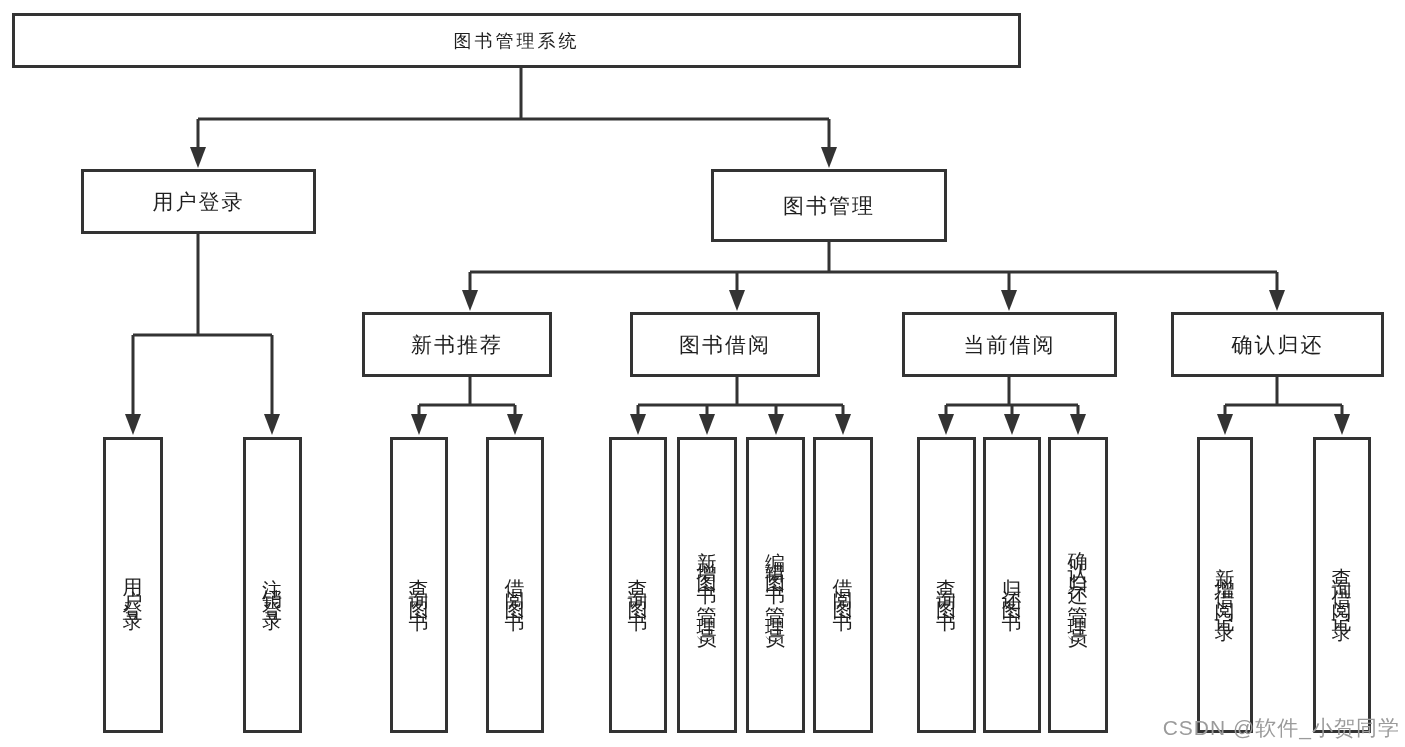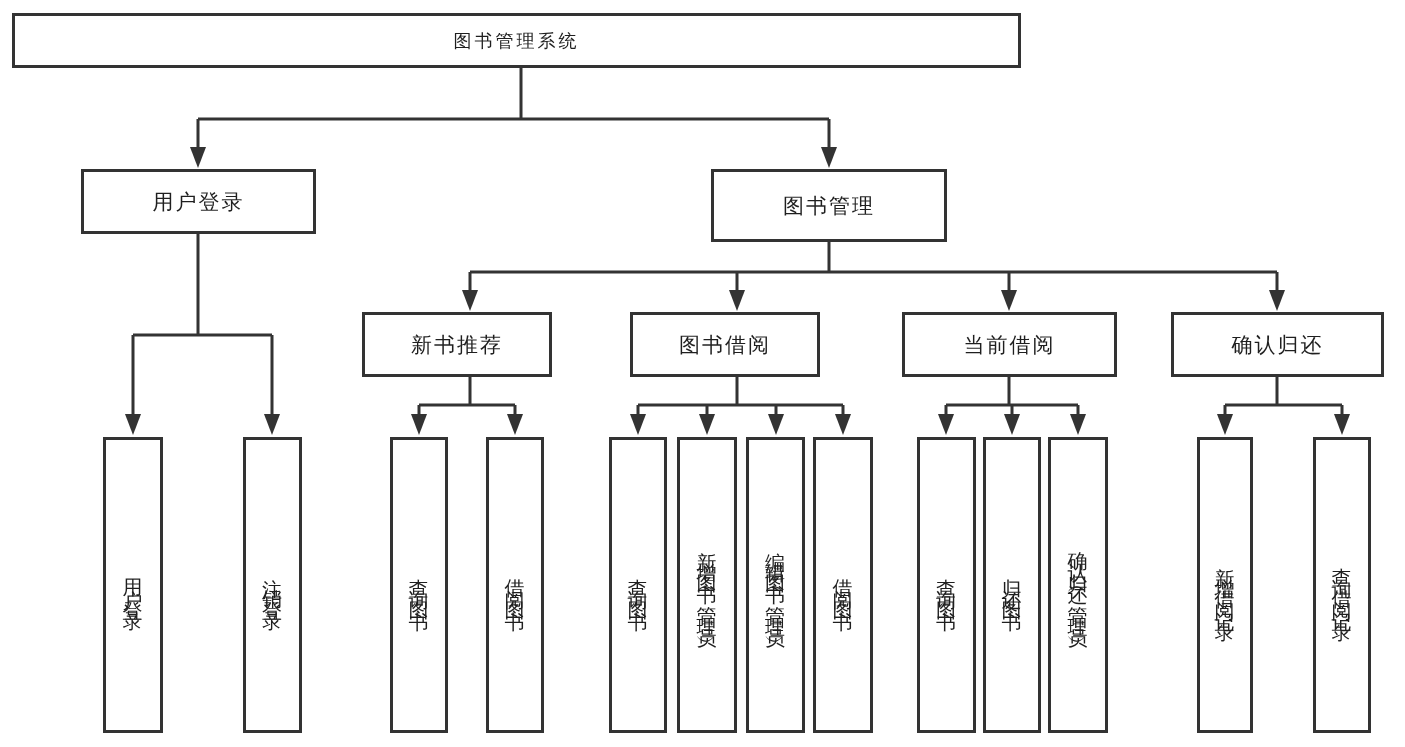--- a/index.html
+++ b/index.html
@@ -135,14 +135,15 @@
     <span class="vtext">确认归还（管理员）</span>
   </div>
 
   <div class="node v" style="left:1197px;top:437px;width:56px;height:296px">
     <span class="vtext">新增借阅记录</span>
   </div>
   <div class="node v" style="left:1313px;top:437px;width:58px;height:296px">
     <span class="vtext">查询借阅记录</span>
   </div>
 
+  <div class="watermark">CSDN @软件_小贺同学</div>
 
 </div>
 
 </body></html>

